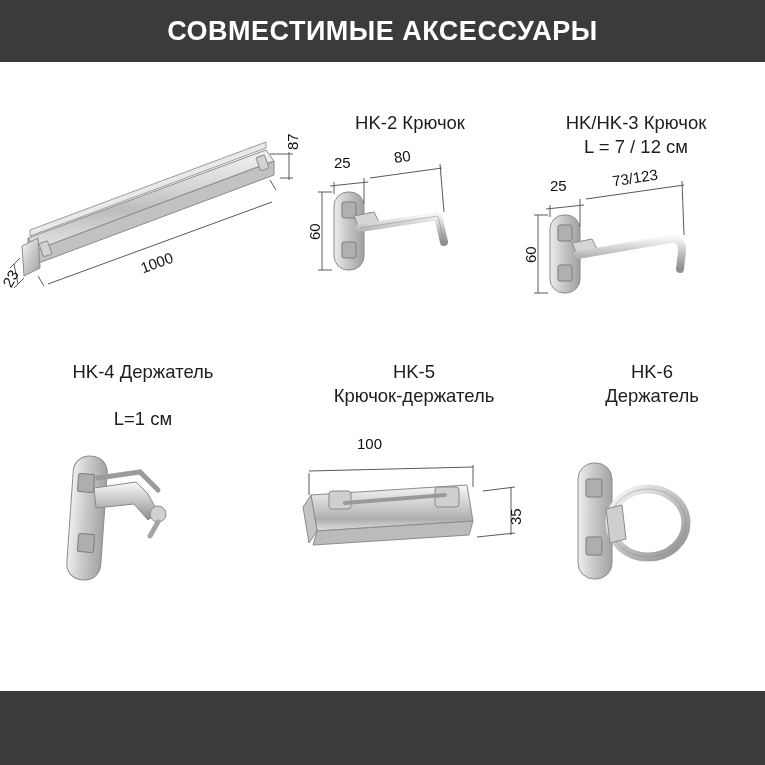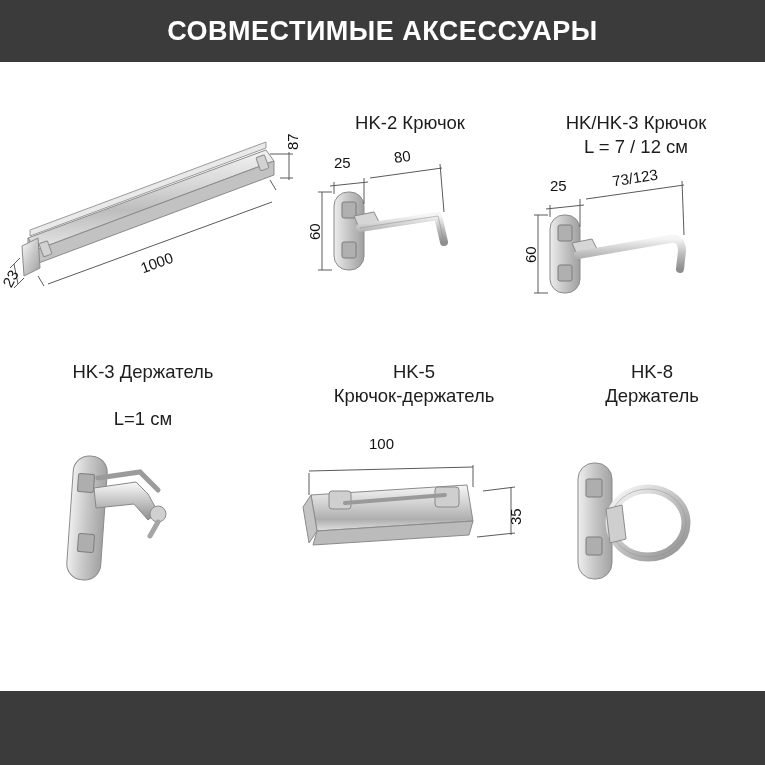--- a/index.html
+++ b/index.html
@@ -231,21 +231,21 @@
           <line x1="14" y1="128" x2="28" y2="128" stroke="#5a5a5a" stroke-width="1"></line>
         </svg>
         <div class="dim" style="left:30px; top:12px;">25</div>
         <div class="dim" style="left:92px; top:4px; transform:rotate(-9deg);">73/123</div>
         <div class="dim" style="left:2px; top:98px; transform:rotate(-90deg); transform-origin:left top;">60</div>
       </div>
     </div>
 
     <div class="cell" id="cell-hk4">
       <div class="cell-title">
-        <span>HK-3</span>
+        <span>HK-4</span>
         <span style="font-weight:normal">Держатель</span><br>
         <br>
         <span style="font-weight:normal">L=1 см</span>
       </div>
       <div class="cell-art art-box" style="height:190px">
         <svg width="270" height="175" viewBox="0 0 270 175">
           <defs>
             <linearGradient id="plate4" x1="0" y1="0" x2="1" y2="0">
               <stop offset="0%" stop-color="#efefef"></stop>
               <stop offset="45%" stop-color="#c9c9c9"></stop>
@@ -295,28 +295,28 @@
           <rect x="150" y="36" width="24" height="20" rx="3" fill="#cfcfcf" stroke="#888" stroke-width="1"></rect>
           <path d="M60 52 L160 44" stroke="#9a9a9a" stroke-width="4" stroke-linecap="round"></path>
 
           <line x1="24" y1="22" x2="24" y2="44" stroke="#5a5a5a" stroke-width="1"></line>
           <line x1="188" y1="14" x2="188" y2="36" stroke="#5a5a5a" stroke-width="1"></line>
           <line x1="24" y1="20" x2="188" y2="16" stroke="#5a5a5a" stroke-width="1"></line>
           <line x1="198" y1="40" x2="230" y2="36" stroke="#5a5a5a" stroke-width="1"></line>
           <line x1="192" y1="86" x2="230" y2="82" stroke="#5a5a5a" stroke-width="1"></line>
           <line x1="226" y1="36" x2="226" y2="84" stroke="#5a5a5a" stroke-width="1"></line>
         </svg>
-        <div class="dim" style="left:84px; top:-16px;">100</div>
+        <div class="dim" style="left:72px; top:-16px;">100</div>
         <div class="dim" style="left:222px; top:74px; transform:rotate(-90deg); transform-origin:left top;">35</div>
       </div>
     </div>
 
     <div class="cell" id="cell-hk6">
       <div class="cell-title">
-        <span>HK-8</span><br>
+        <span>HK-6</span><br>
         <span style="font-weight:normal">Держатель</span>
       </div>
       <div class="cell-art art-box" style="height:190px; margin-top:44px">
         <svg width="200" height="150" viewBox="0 0 200 150">
           <defs>
             <linearGradient id="plate6" x1="0" y1="0" x2="1" y2="0">
               <stop offset="0%" stop-color="#efefef"></stop>
               <stop offset="45%" stop-color="#c9c9c9"></stop>
               <stop offset="100%" stop-color="#a2a2a2"></stop>
             </linearGradient>

